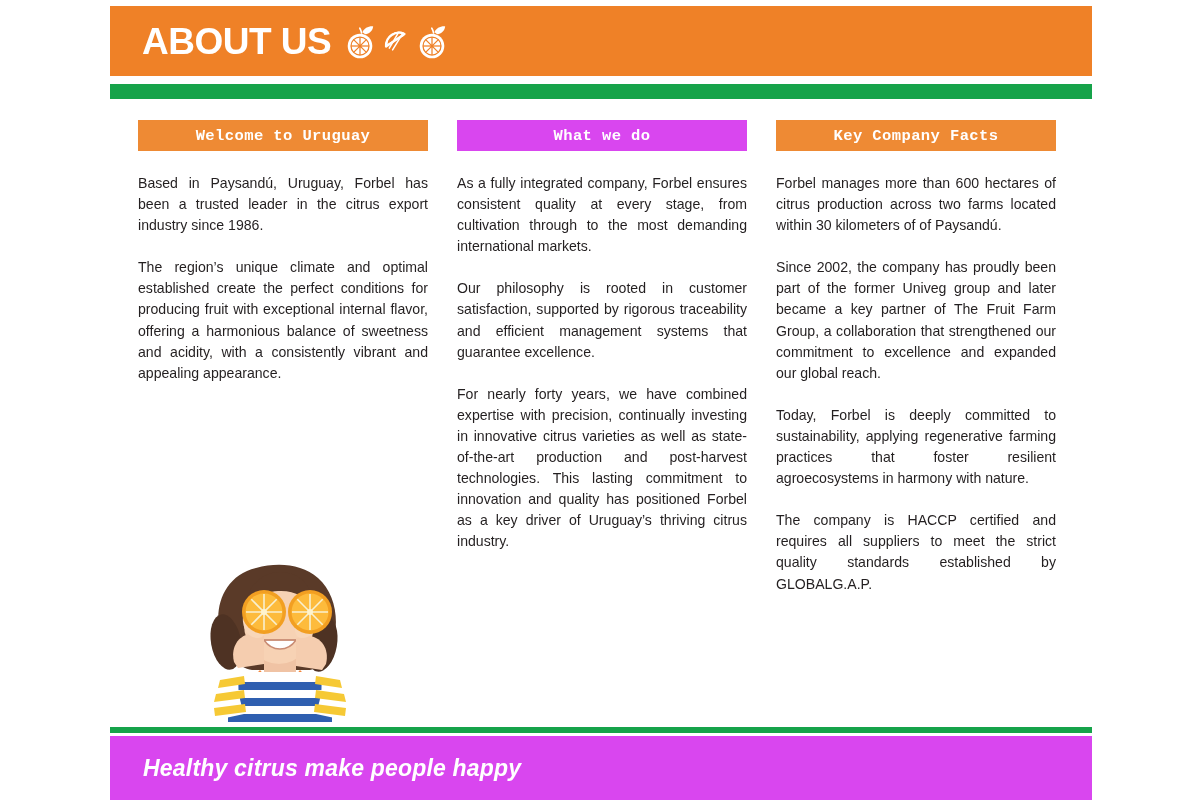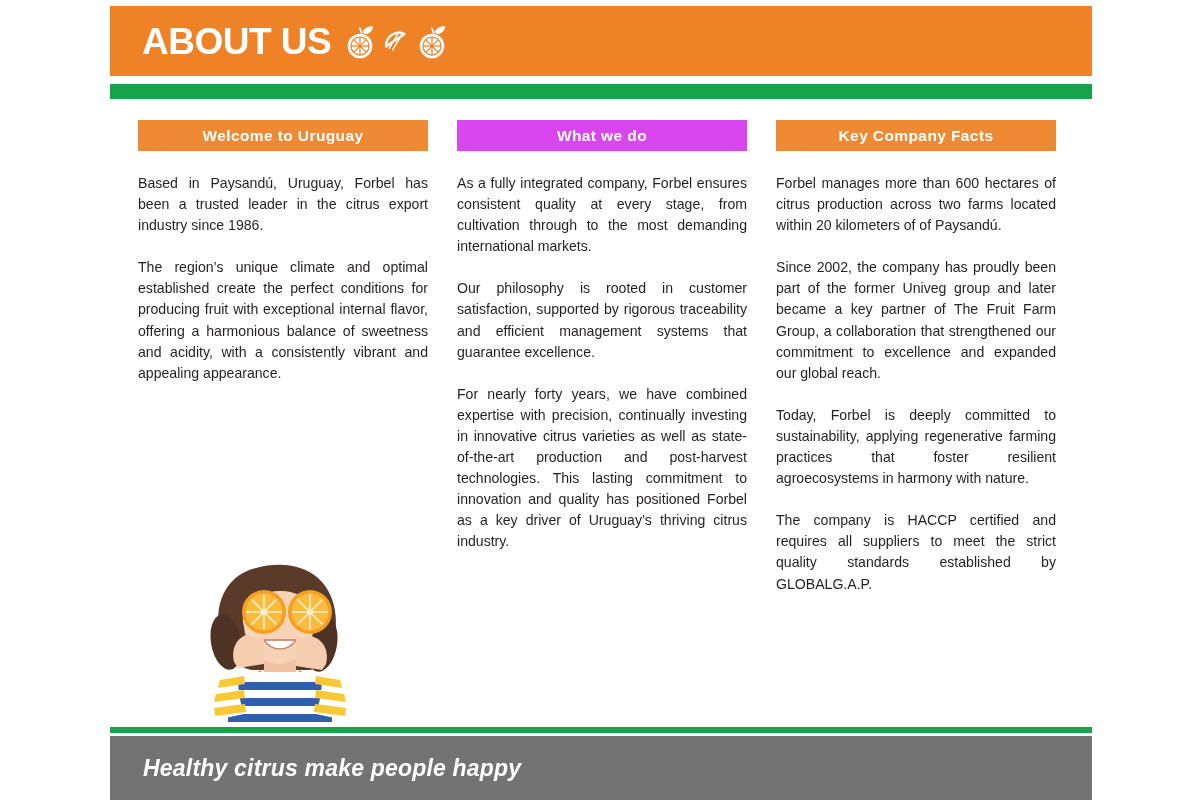--- a/index.html
+++ b/index.html
@@ -83,21 +83,21 @@
 
   .col-head {
     height: 31px;
     display: flex;
     align-items: center;
     justify-content: center;
     color: #ffffff;
     font-size: 15.5px;
     font-weight: bold;
     letter-spacing: 0.4px;
-    font-family: Liberation Sans, sans-serif;
+    font-family: Liberation Mono, monospace;
   }
   .head-orange { background: #ee8a34; }
   .head-green  { background: #d946ef; }
 
   .col-body {
     margin-top: 22px;
     color: #231f20;
     font-size: 14.1px;
     line-height: 21.1px;
     text-align: justify;
@@ -129,21 +129,21 @@
     width: 982px;
     height: 6px;
     background: #16a34a;
   }
   .footer-bar {
     position: absolute;
     left: 110px;
     top: 736px;
     width: 982px;
     height: 64px;
-    background: #737373;
+    background: #d946ef;
     display: flex;
     align-items: center;
   }
   .footer-text {
     margin-left: 33px;
     color: #ffffff;
     font-size: 23px;
     font-style: italic;
     font-weight: bold;
     letter-spacing: 0.2px;
@@ -223,21 +223,21 @@
       <div class="col-body">
         <p>As a fully integrated company, Forbel ensures consistent quality at every stage, from cultivation through to the most demanding international markets.</p>
         <p>Our philosophy is rooted in customer satisfaction, supported by rigorous traceability and efficient management systems that guarantee excellence.</p>
         <p>For nearly forty years, we have combined expertise with precision, continually investing in innovative citrus varieties as well as state-of-the-art production and post-harvest technologies. This lasting commitment to innovation and quality has positioned Forbel as a key driver of Uruguay’s thriving citrus industry.</p>
       </div>
     </div>
 
     <div class="col col-3">
       <div class="col-head head-orange">Key Company Facts</div>
       <div class="col-body">
-        <p>Forbel manages more than 600 hectares of citrus production across two farms located within 20 kilometers of of Paysandú.</p>
+        <p>Forbel manages more than 600 hectares of citrus production across two farms located within 30 kilometers of of Paysandú.</p>
         <p>Since 2002, the company has proudly been part of the former Univeg group and later became a key partner of The Fruit Farm Group, a collaboration that strengthened our commitment to excellence and expanded our global reach.</p>
         <p>Today, Forbel is deeply committed to sustainability, applying regenerative farming practices that foster resilient agroecosystems in harmony with nature.</p>
         <p>The company is HACCP certified and requires all suppliers to meet the strict quality standards established by GLOBALG.A.P.</p>
       </div>
     </div>
 
   </div>
 
   <div class="photo">
     <svg width="240" height="190" viewBox="0 0 240 190">

